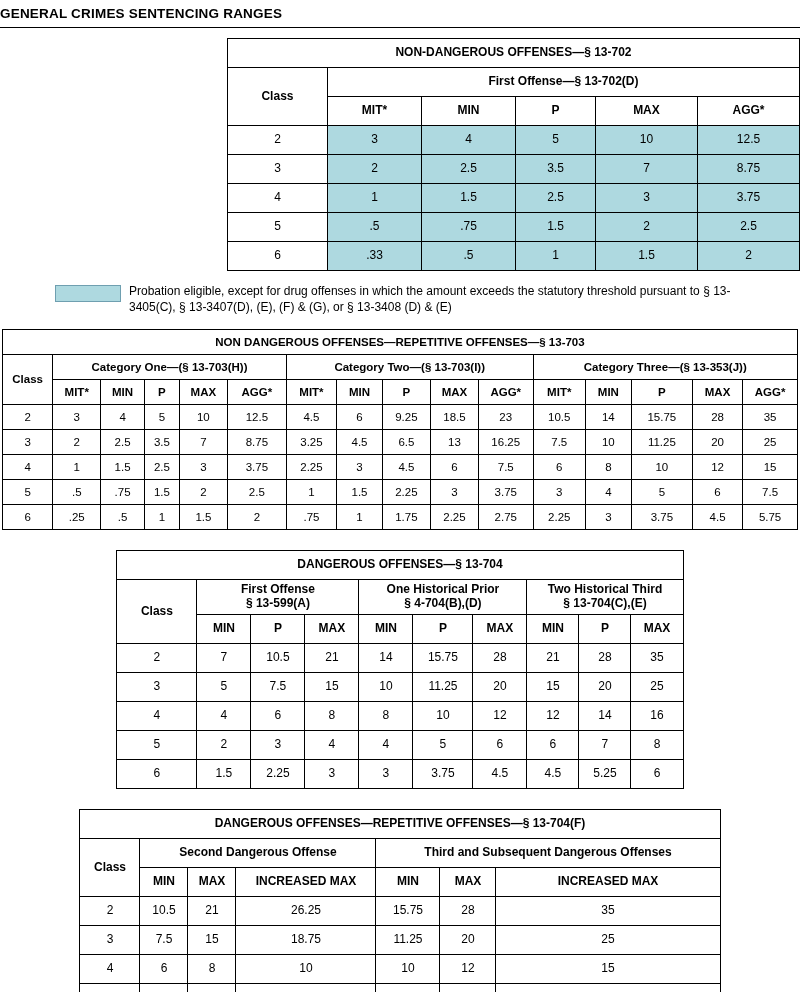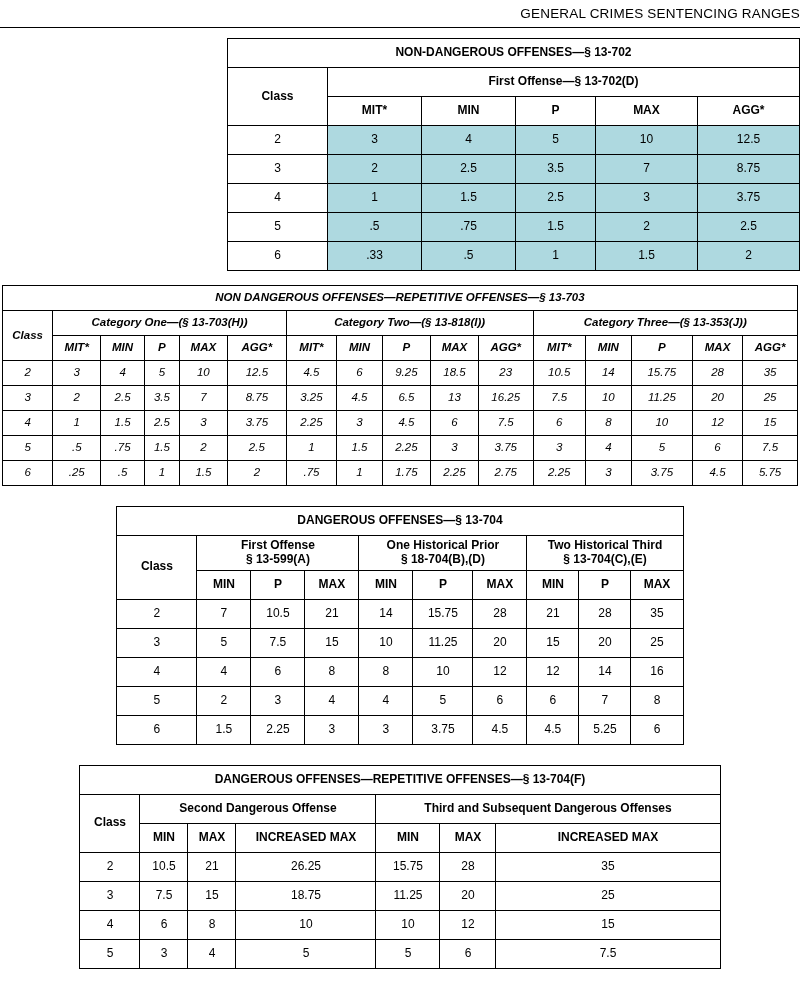--- a/index.html
+++ b/index.html
@@ -15,22 +15,22 @@
     font-size: 12px;
     position: relative;
     overflow: hidden;
   }
   .page {
     width: 800px;
     box-sizing: border-box;
   }
   
   .doc-title {
-    text-align: right;
-    font-weight: normal;
+    text-align: left;
+    font-weight: bold;
     font-size: 13.5px;
     letter-spacing: 0.2px;
     padding: 6px 0 6px 0;
   }
   .title-rule {
     border: 0;
     border-top: 1.5px solid #000;
     margin: 0 0 10px 0;
     width: 800px;
   }
@@ -84,21 +84,20 @@
   }
   .legend-text {
     font-size: 12px;
     line-height: 1.35;
     text-align: left;
   }
   
   #t2 {
     width: 796px;
     margin: 14px auto 0 auto;
-    font-style: italic;
   }
   #t2 td, #t2 th {
     height: 20px;
     font-size: 11.5px;
     padding: 2px 1px;
   }
   
   #t3 {
     width: 566px;
     margin: 20px auto 2px auto;
@@ -181,20 +180,24 @@
         <td class="shaded">.33</td>
         <td class="shaded">.5</td>
         <td class="shaded">1</td>
         <td class="shaded">1.5</td>
         <td class="shaded">2</td>
       </tr>
     </tbody>
       </table>
   </div>
 
+  <div class="legend">
+    <div class="legend-swatch"></div>
+    <div class="legend-text">Probation eligible, except for drug offenses in which the amount exceeds the statutory threshold pursuant to § 13-3405(C), § 13-3407(D), (E), (F) &amp; (G), or § 13-3408 (D) &amp; (E)</div>
+  </div>
 
   <table class="grid" id="t2">
     <colgroup>
       <col style="width:46px">
       <col style="width:44px">
         <col style="width:40px">
         <col style="width:32px">
         <col style="width:44px">
         <col style="width:54px">
       <col style="width:46px">
@@ -208,21 +211,21 @@
         <col style="width:46px">
         <col style="width:50px">
     </colgroup>
     <tbody>
         <tr>
       <th colspan="16" class="section-head">NON DANGEROUS OFFENSES—REPETITIVE OFFENSES—§ 13-703</th>
     </tr>
     <tr>
       <th rowspan="2">Class</th>
       <th colspan="5">Category One—(§ 13-703(H))</th>
-      <th colspan="5">Category Two—(§ 13-818(I))</th>
+      <th colspan="5">Category Two—(§ 13-703(I))</th>
       <th colspan="5">Category Three—(§ 13-353(J))</th>
     </tr>
     <tr>
       <th>MIT*</th>
       <th>MIN</th>
       <th>P</th>
       <th>MAX</th>
       <th>AGG*</th>
       <th>MIT*</th>
       <th>MIN</th>
@@ -346,21 +349,21 @@
       <th colspan="10" class="section-head">DANGEROUS OFFENSES—§ 13-704</th>
     </tr>
     <tr>
       <th rowspan="2">Class</th>
       <th colspan="3">
         <div>First Offense</div>
         <div>§ 13-599(A)</div>
       </th>
       <th colspan="3">
         <div>One Historical Prior</div>
-        <div>§ 18-704(B),(D)</div>
+        <div>§ 4-704(B),(D)</div>
       </th>
       <th colspan="3">
         <div>Two Historical Third</div>
         <div>§ 13-704(C),(E)</div>
       </th>
     </tr>
     <tr>
       <th>MIN</th>
       <th>P</th>
       <th>MAX</th>

